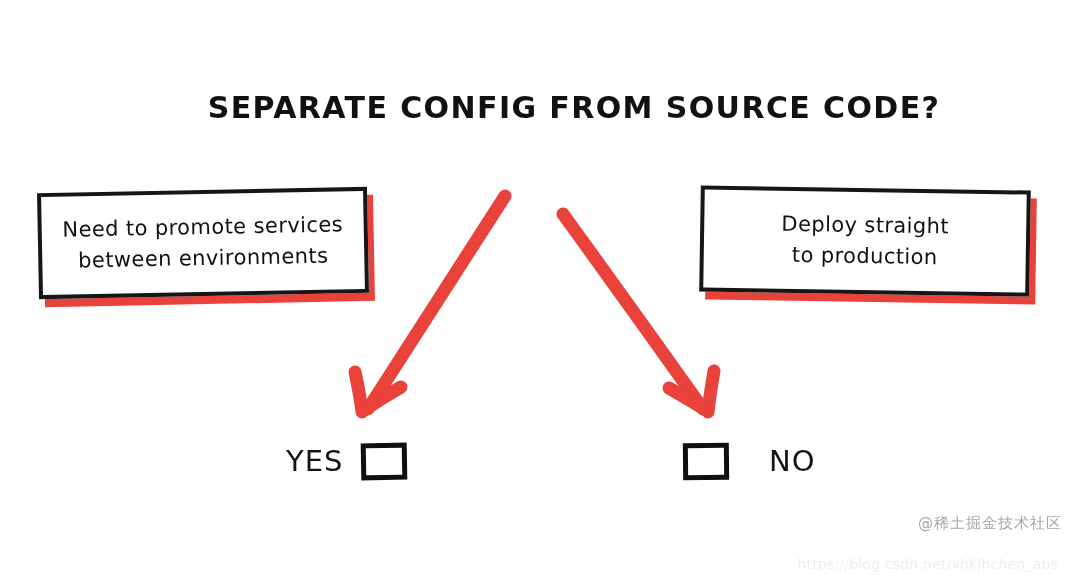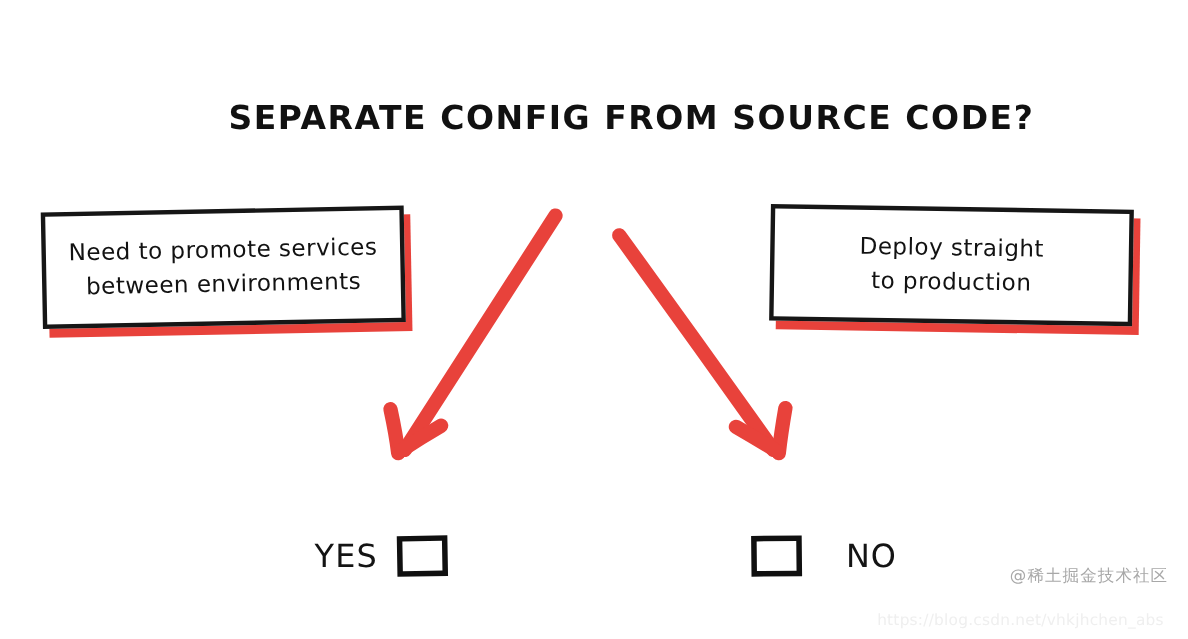--- a/index.html
+++ b/index.html
@@ -82,21 +82,20 @@
     transform: rotate(0.9deg);
     z-index: 1;
   }
 
   
   .answer {
     position: absolute;
     display: flex;
     align-items: center;
     gap: 18px;
-    margin-top: 44px;
   }
   #answer-yes { left: 286px; top: 443px; }
   #answer-no  { left: 683px; top: 443px; gap: 40px; }
 
   .answer-label {
     font-family: "DejaVu Sans", sans-serif;
     font-size: 29px;
     color: #141414;
     letter-spacing: 1px;
     line-height: 1;

